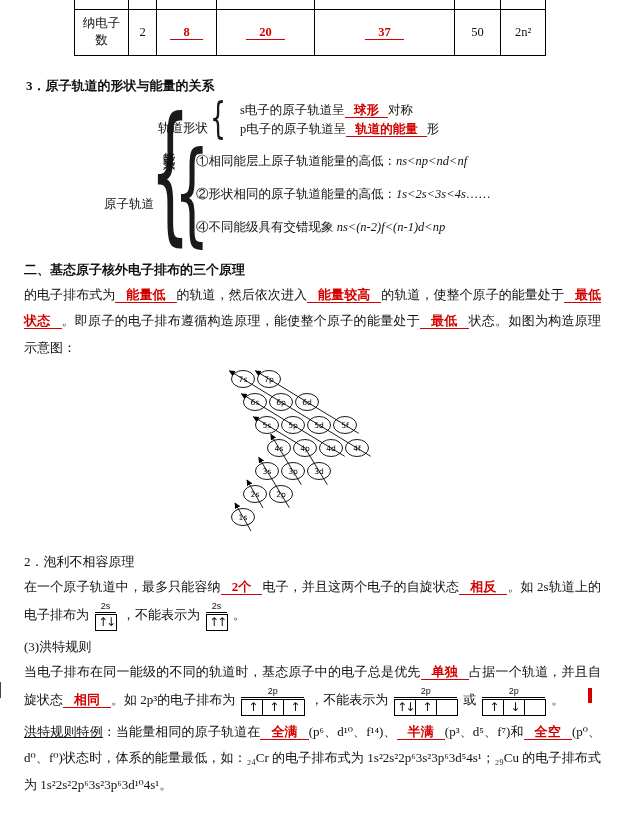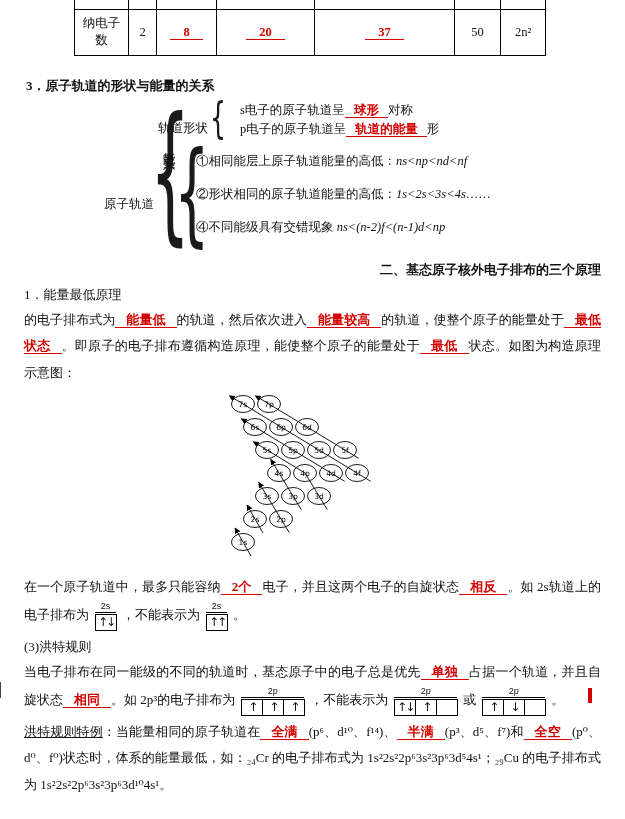--- a/index.html
+++ b/index.html
@@ -15,21 +15,21 @@
   table.etable td {
     border:1px solid #000; text-align:center; vertical-align:middle;
     font-size:12.5px; padding:1px 3px; box-sizing:border-box;
   }
   table.etable tr.cut td { height:9px; border-top:none; }
   table.etable tr.main td { height:46px; }
   .tblank { color:#d40000; border-bottom:1px solid #d40000; padding:0 13px; font-weight:bold; }
 
   
   .sec-title { font-weight:bold; margin:21px 0 0 2px; }
-  .h2 { font-weight:bold; margin:9px 0 0;text-align:right; }
+  .h2 { font-weight:bold; margin:9px 0 0; }
   .sub-h { margin:7px 0 0; }
   .para { margin:3px 0 0; line-height:2.05; text-align:justify; }
   .seg-t {}
   .seg-r { color:#d40000; border-bottom:1px solid #d40000; padding:0 11px; font-weight:bold; }
   .seg-m { font-style:italic; font-family:"Liberation Serif",serif; }
   .seg-u { text-decoration:underline; }
   .seg-h sub { font-size:8.5px; }
 
   
   .orbital-diagram { position:relative; height:152px; margin-top:5px; font-size:12.5px; }
@@ -117,21 +117,20 @@
     <span class="brace b-energy">{</span>
     <div class="energy-items">
       <div class="e-item"><span class="seg-t">①相同能层上原子轨道能量的高低：</span><span class="seg-m">ns&lt;np&lt;nd&lt;nf</span></div>
       <div class="e-item"><span class="seg-t">②形状相同的原子轨道能量的高低：</span><span class="seg-m">1s&lt;2s&lt;3s&lt;4s</span><span class="seg-t">……</span></div>
       <div class="e-item"><span class="seg-t">④不同能级具有交错现象 </span><span class="seg-m">ns&lt;(n-2)f&lt;(n-1)d&lt;np</span></div>
     </div>
   </div>
 
   <div class="h2">二、基态原子核外电子排布的三个原理</div>
 
-  <div class="sub-h">1．能量最低原理</div>
   <div class="para"><span class="seg-t">的电子排布式为</span><span class="seg-r">能量低</span><span class="seg-t">的轨道，然后依次进入</span><span class="seg-r">能量较高</span><span class="seg-t">的轨道，使整个原子的能量处于</span><span class="seg-r">最低状态</span><span class="seg-t">。即原子的电子排布遵循构造原理，能使整个原子的能量处于</span><span class="seg-r">最低</span><span class="seg-t">状态。如图为构造原理示意图：</span></div>
 
   <div class="aufbau">
     <svg width="160" height="178" viewBox="0 0 160 178">
       <defs>
         <marker id="ah" markerUnits="userSpaceOnUse" markerWidth="8" markerHeight="8" refX="5.5" refY="3" orient="auto">
           <path d="M0,0 L6,3 L0,6 Z" fill="#000"></path>
         </marker>
       </defs>
     <g>
@@ -180,20 +179,21 @@
           <ellipse cx="36" cy="130" rx="11.5" ry="8.5" class="orb"></ellipse>
           <text x="36" y="132.6" class="orb-t">2s</text>
           <ellipse cx="62" cy="130" rx="11.5" ry="8.5" class="orb"></ellipse>
           <text x="62" y="132.6" class="orb-t">2p</text>
           <ellipse cx="24" cy="153" rx="11.5" ry="8.5" class="orb"></ellipse>
           <text x="24" y="155.6" class="orb-t">1s</text>
         </g>
       </svg>
   </div>
 
+  <div class="sub-h">2．泡利不相容原理</div>
   <div class="para"><span class="seg-t">在一个原子轨道中，最多只能容纳</span><span class="seg-r">2个</span><span class="seg-t">电子，并且这两个电子的自旋状态</span><span class="seg-r">相反</span><span class="seg-t">。如 2s轨道上的电子排布为</span><span class="obox">
         <span class="obox-label">2s</span>
         <span class="obox-row">
           <span class="obox-cell">↑↓</span>
         </span>
       </span><span class="seg-t">，不能表示为</span><span class="obox">
         <span class="obox-label">2s</span>
         <span class="obox-row">
           <span class="obox-cell">↑↑</span>
         </span>

